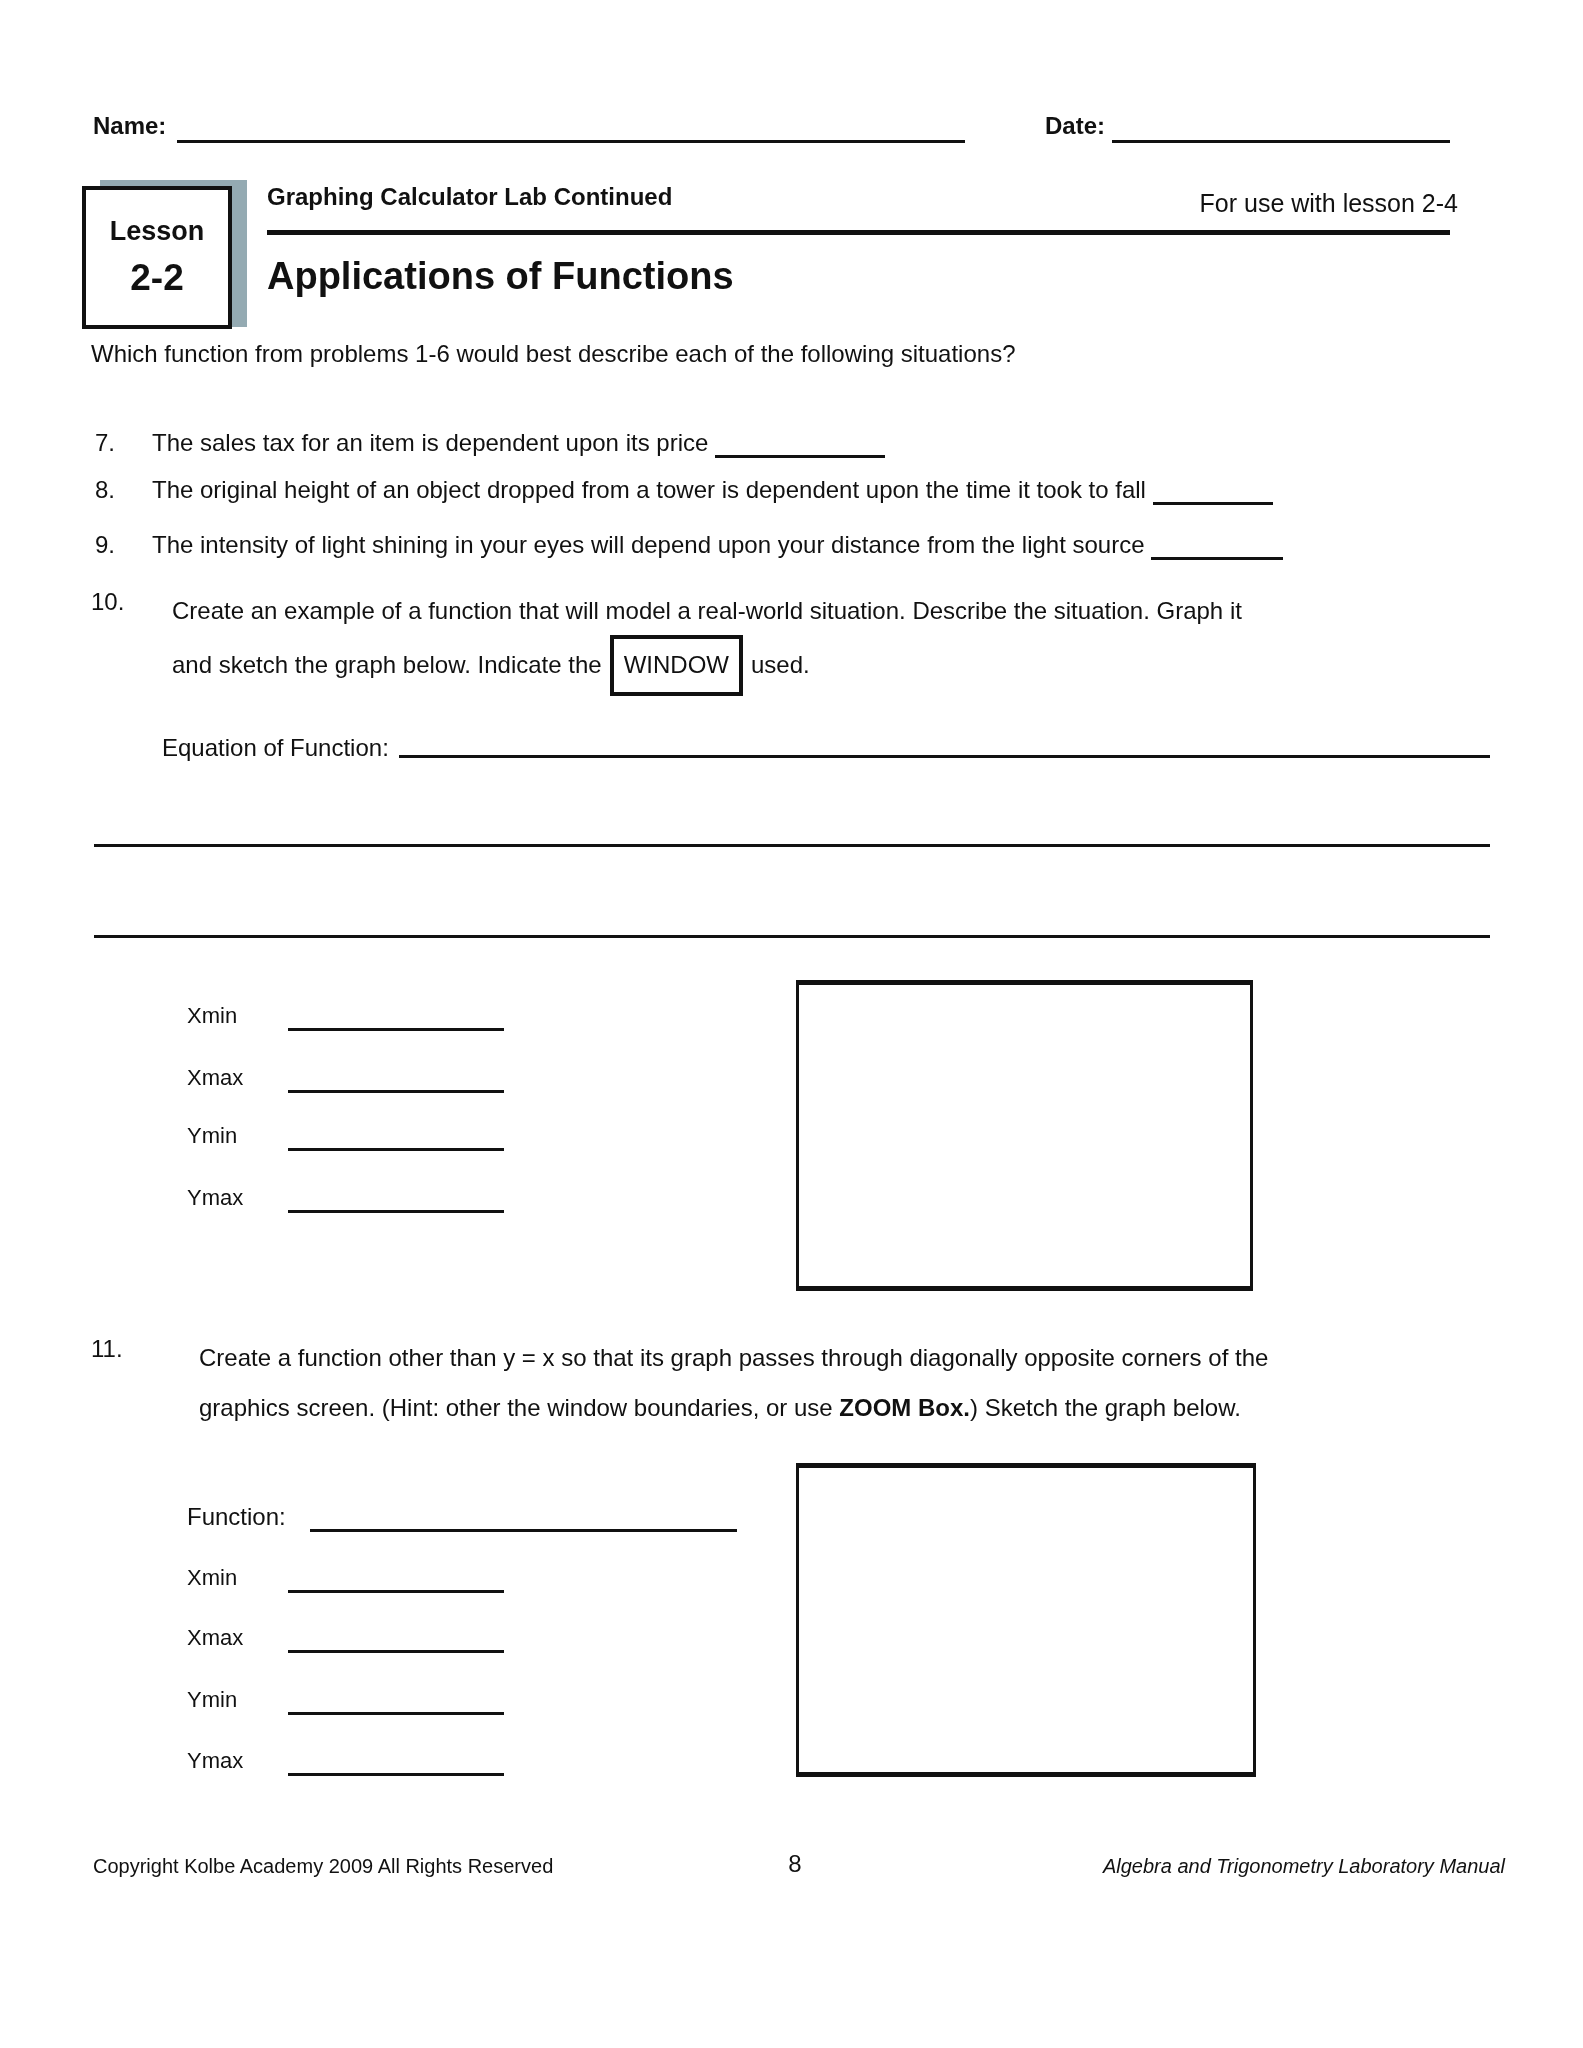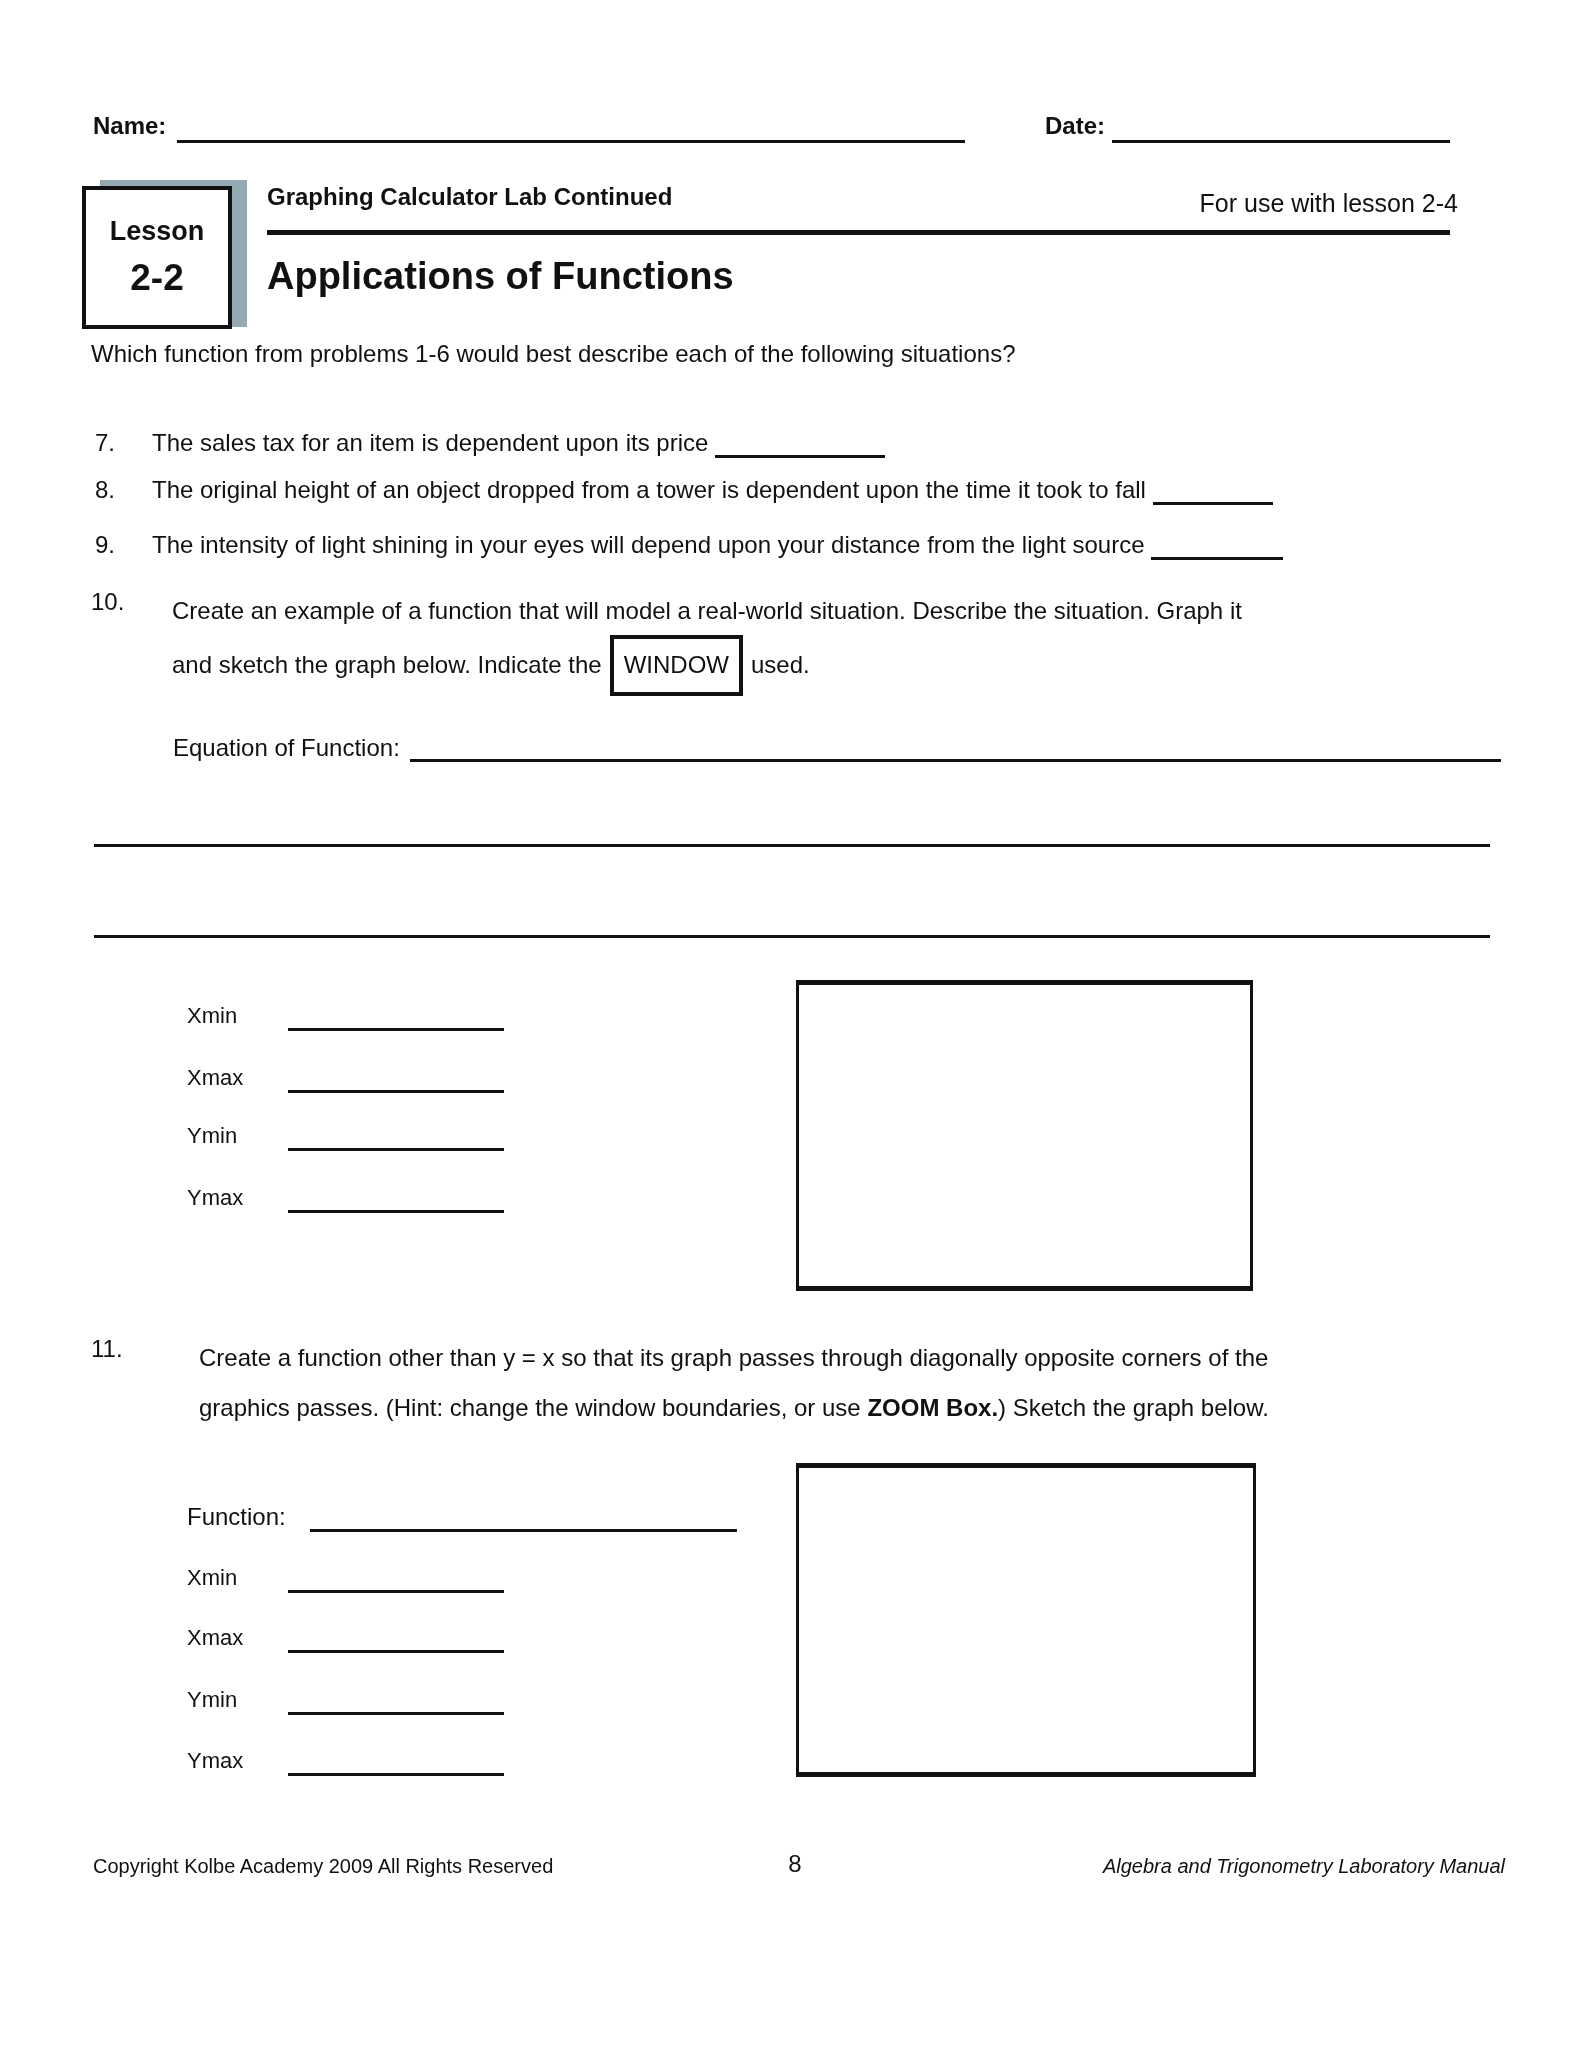--- a/index.html
+++ b/index.html
@@ -71,21 +71,21 @@
     <span class="qnum">9.</span><span>The intensity of light shining in your eyes will depend upon your distance from the light source</span>
     <span class="blank" style="width:132px;"></span>
   </div>
 
   <span class="abs body-txt" style="left:91px; top:588px;">10.</span>
   <div class="qblock" style="left:163px; top:586px;">
     <div class="qline">Create an example of a function that will model a real-world situation.  Describe the situation. Graph it</div>
     <div class="qline"><span>and sketch the graph below.  Indicate the</span><span class="window-box">WINDOW</span><span>used.</span></div>
   </div>
 
-  <div class="abs body-txt" style="left:162px; top:734px; width:1328px; display:flex; align-items:flex-end;margin-left:11px;">
+  <div class="abs body-txt" style="left:162px; top:734px; width:1328px; display:flex; align-items:flex-start;">
     <span>Equation of Function:</span>
     <span class="blank" style="flex:1; margin-left:10px;"></span>
   </div>
 
   <div class="rule" style="left:94px; top:844px; width:1396px; height:3px;"></div>
   <div class="rule" style="left:94px; top:935px; width:1396px; height:3px;"></div>
 
   <div class="field-row" style="top:1003px;">
     <span class="field-label">Xmin</span>
     <span class="blank field-blank"></span>
@@ -101,21 +101,21 @@
   <div class="field-row" style="top:1185px;">
     <span class="field-label">Ymax</span>
     <span class="blank field-blank"></span>
   </div>
 
   <div class="graph-box" style="left:796px; top:980px; width:457px; height:311px;"></div>
 
   <span class="abs body-txt" style="left:91px; top:1335px;">11.</span>
   <div class="qblock" style="left:190px; top:1333px;">
     <div style="line-height:50px;">Create a function other than y = x so that its graph passes through diagonally opposite corners of the</div>
-    <div style="line-height:50px;"><span>graphics passes.  (Hint: change the window boundaries, or use </span><span class="b">ZOOM Box.</span><span>) Sketch the graph below.</span></div>
+    <div style="line-height:50px;"><span>graphics screen.  (Hint: other the window boundaries, or use </span><span class="b">ZOOM Box.</span><span>) Sketch the graph below.</span></div>
   </div>
 
   <div class="abs body-txt" style="left:187px; top:1503px;">
     <span>Function:</span>
     <span class="blank" style="width:427px; margin-left:18px;"></span>
   </div>
 
   <div class="field-row" style="top:1565px;">
     <span class="field-label">Xmin</span>
     <span class="blank field-blank"></span>

